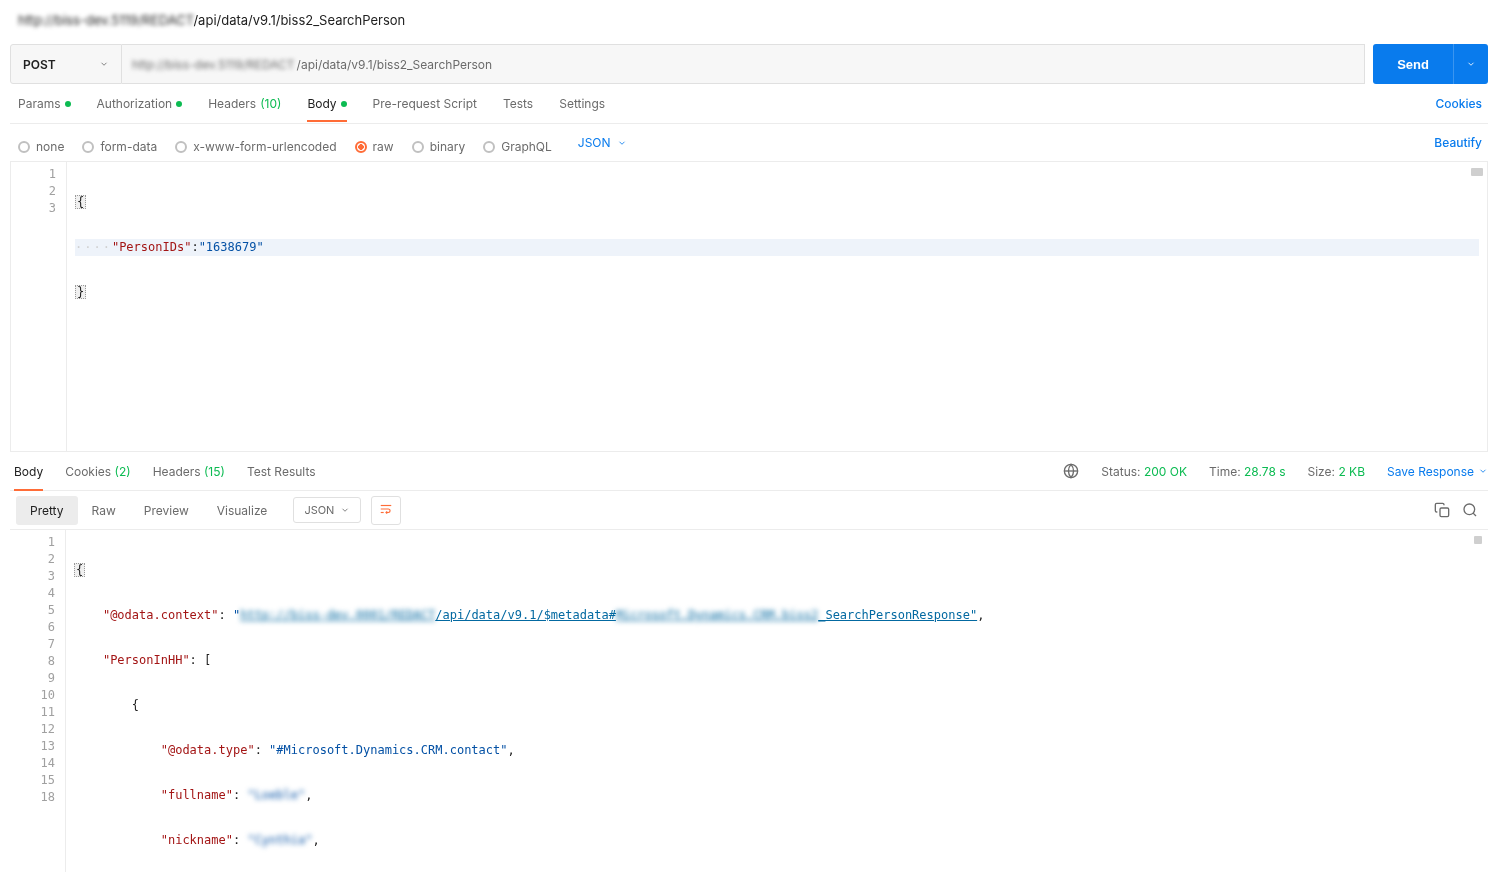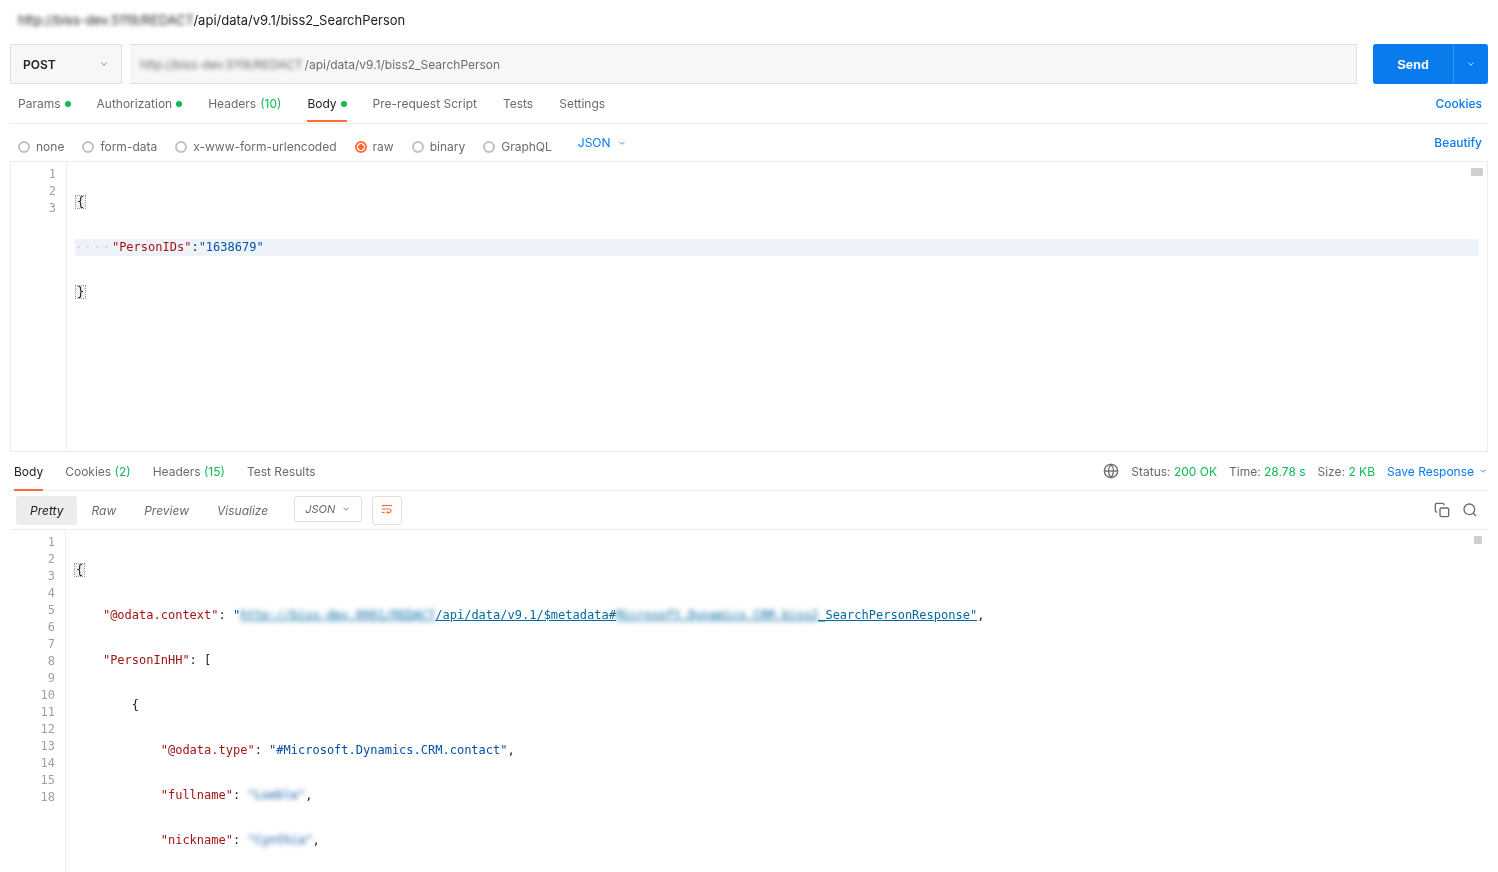--- a/index.html
+++ b/index.html
@@ -14,21 +14,21 @@
 .topbar { display: flex; align-items: center; justify-content: space-between; height: 40px; padding: 4px 0; }
 .topbar-title { font-size: 13px; color: #212121; font-weight: 400; padding-left: 8px; filter: blur(2px); }
 .topbar-actions { display: flex; align-items: center; gap: 8px; }
 .save-group { display: flex; border: 1px solid #e0e0e0; border-radius: 3px; background:#f2f2f2; }
 .save-btn { display:flex; align-items:center; gap:6px; padding: 6px 12px; cursor:pointer; color:#6b6b6b; }
 .save-btn svg { width:14px; height:14px; stroke:#6b6b6b; }
 .save-caret { border-left:1px solid #e0e0e0; padding:6px 8px; cursor:pointer; display:flex; align-items:center; }
 .icon-btn { border:1px solid #e0e0e0; border-radius:3px; padding:6px 8px; cursor:pointer; background:#fff; display:flex; align-items:center; }
 .icon-btn svg { width:14px; height:14px; }
 
-.reqbar { display:flex; gap:8px; height:40px; margin-top:4px; }
+.reqbar { display:flex; height:40px; margin-top:4px; }
 .method-select { display:flex; align-items:center; justify-content:space-between; width:112px; border:1px solid #e0e0e0; border-radius:3px 0 0 3px; background:#f7f7f7; padding:0 12px; cursor:pointer; }
 .method-select span { font-weight:600; color:#212121; }
 .url-input { flex:1; border:1px solid #e0e0e0; border-left:none; border-radius:0; padding:0 10px; font-size:12px; color:#6b6b6b; display:flex; align-items:center; background:#f7f7f7; }
 .url-input .blurred { filter: blur(2px); margin-right:2px; }
 .send-group { display:flex; }
 .send-btn { background:#097BED; color:#fff; font-weight:600; border:none; border-radius:3px 0 0 3px; padding:0 24px; cursor:pointer; font-size:13px;margin-left:8px; }
 .send-caret { background:#097BED; border:none; border-left:1px solid rgba(255,255,255,.2); border-radius:0 3px 3px 0; padding:0 12px; display:flex; align-items:center; cursor:pointer; }
 .send-caret svg { stroke:#fff; }
 
 .tabrow { display:flex; align-items:center; justify-content:space-between; height:40px; border-bottom:1px solid #ececec; }
@@ -61,27 +61,27 @@
 .punc { color:#212121; }
 .indent-dots { color:#d0d0d0; letter-spacing:2px; }
 .editor-scrollind { position:absolute; top:6px; right:4px; width:12px; height:8px; background:#cfcfcf; border-radius:1px; }
 
 .resprow { display:flex; align-items:center; justify-content:space-between; height:38px; }
 .resp-tabs { display:flex; gap:22px; padding-left:4px; }
 .resp-tab { color:#6b6b6b; cursor:pointer; padding:8px 0; position:relative; }
 .resp-tab.active { color:#212121; }
 .resp-tab.active::after { content:""; position:absolute; bottom:-4px; left:0; right:0; height:2px; background:#FF6C37; }
 .resp-tab .cnt { color:#0cbb52; }
-.resp-meta { display:flex; align-items:center; gap:12px; color:#6b6b6b; }
+.resp-meta { display:flex; align-items:center; gap:22px; color:#6b6b6b; }
 .resp-meta .ok { color:#0cbb52; }
 .save-resp { color:#097BED; cursor:pointer; display:flex; align-items:center; gap:4px; }
 .globe-icon { width:16px; height:16px; stroke:#6b6b6b; }
 
 .viewbar { display:flex; align-items:center; justify-content:space-between; height:40px; border-top:1px solid #ececec; border-bottom:1px solid #ececec; }
-.view-tabs { display:flex; align-items:flex-start; gap:0; padding-left:6px;font-style:italic; }
+.view-tabs { display:flex; align-items:center; gap:0; padding-left:6px; }
 .view-tab { padding:7px 14px; color:#6b6b6b; cursor:pointer; border-radius:3px; }
 .view-tab.active { background:#ececec; color:#212121; }
 .resp-format { margin-left:12px; border:1px solid #e0e0e0; border-radius:3px; padding:5px 10px; display:flex; align-items:center; gap:6px; cursor:pointer; font-size:11px; color:#6b6b6b; }
 .wrap-btn { margin-left:10px; border:1px solid #e0e0e0; border-radius:3px; padding:5px 7px; cursor:pointer; }
 .wrap-btn svg { stroke:#FF6C37; width:14px; height:14px; }
 .viewbar-right { display:flex; gap:12px; padding-right:10px; }
 .viewbar-right svg { width:16px; height:16px; stroke:#6b6b6b; cursor:pointer; }
 
 .resp-editor { flex:1; overflow:auto; font-family: Consolas, Monaco, monospace; font-size:12px; position:relative; }
 .resp-editor .gutter { width:56px; }

